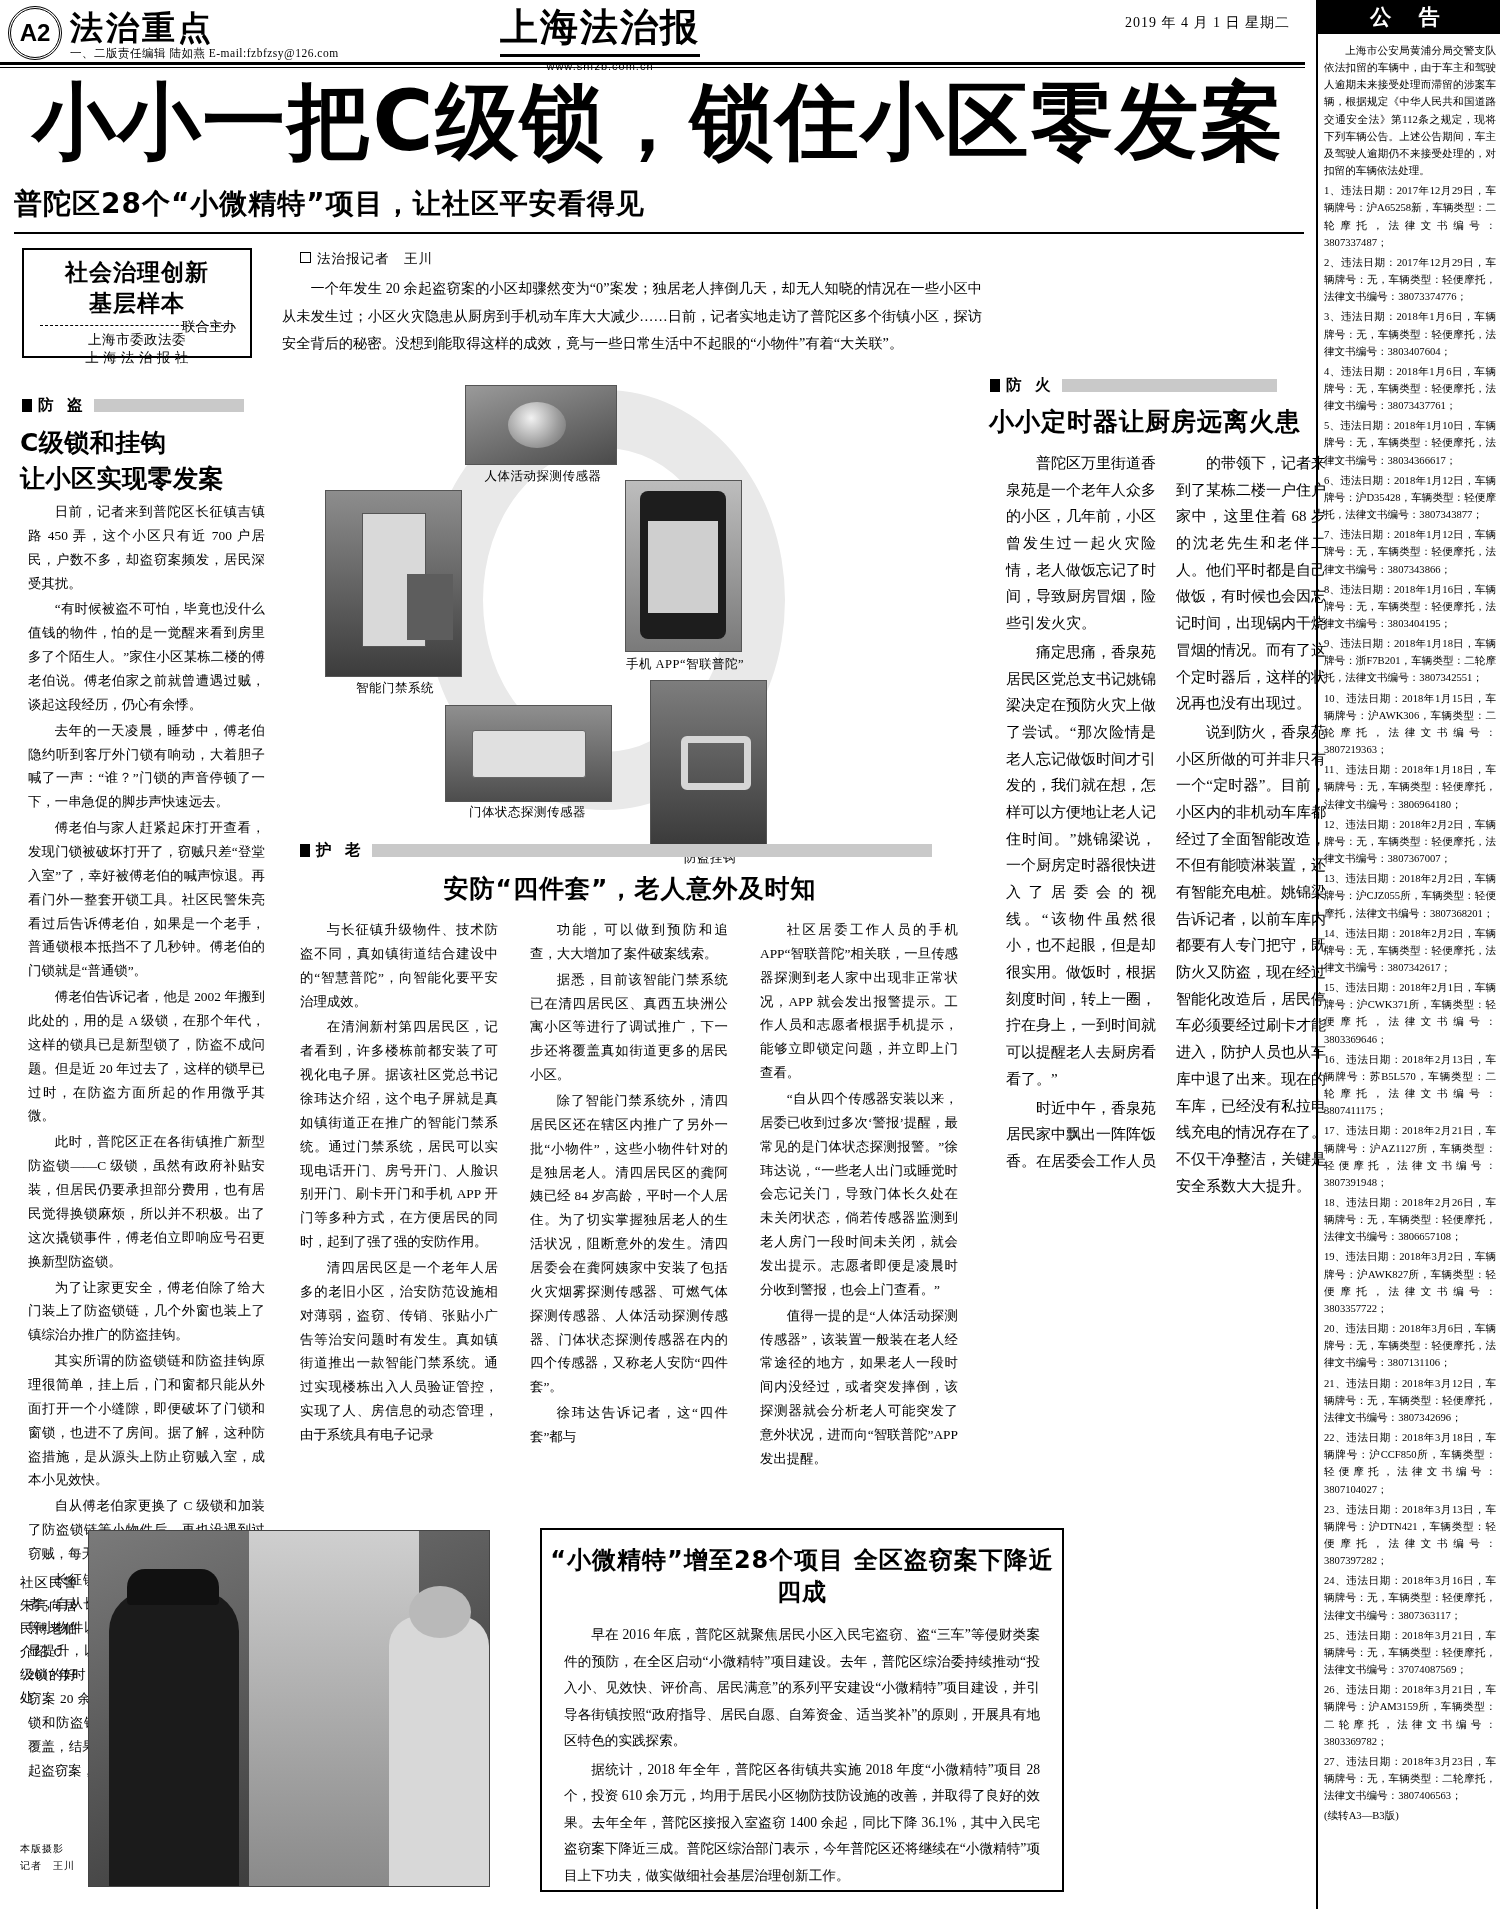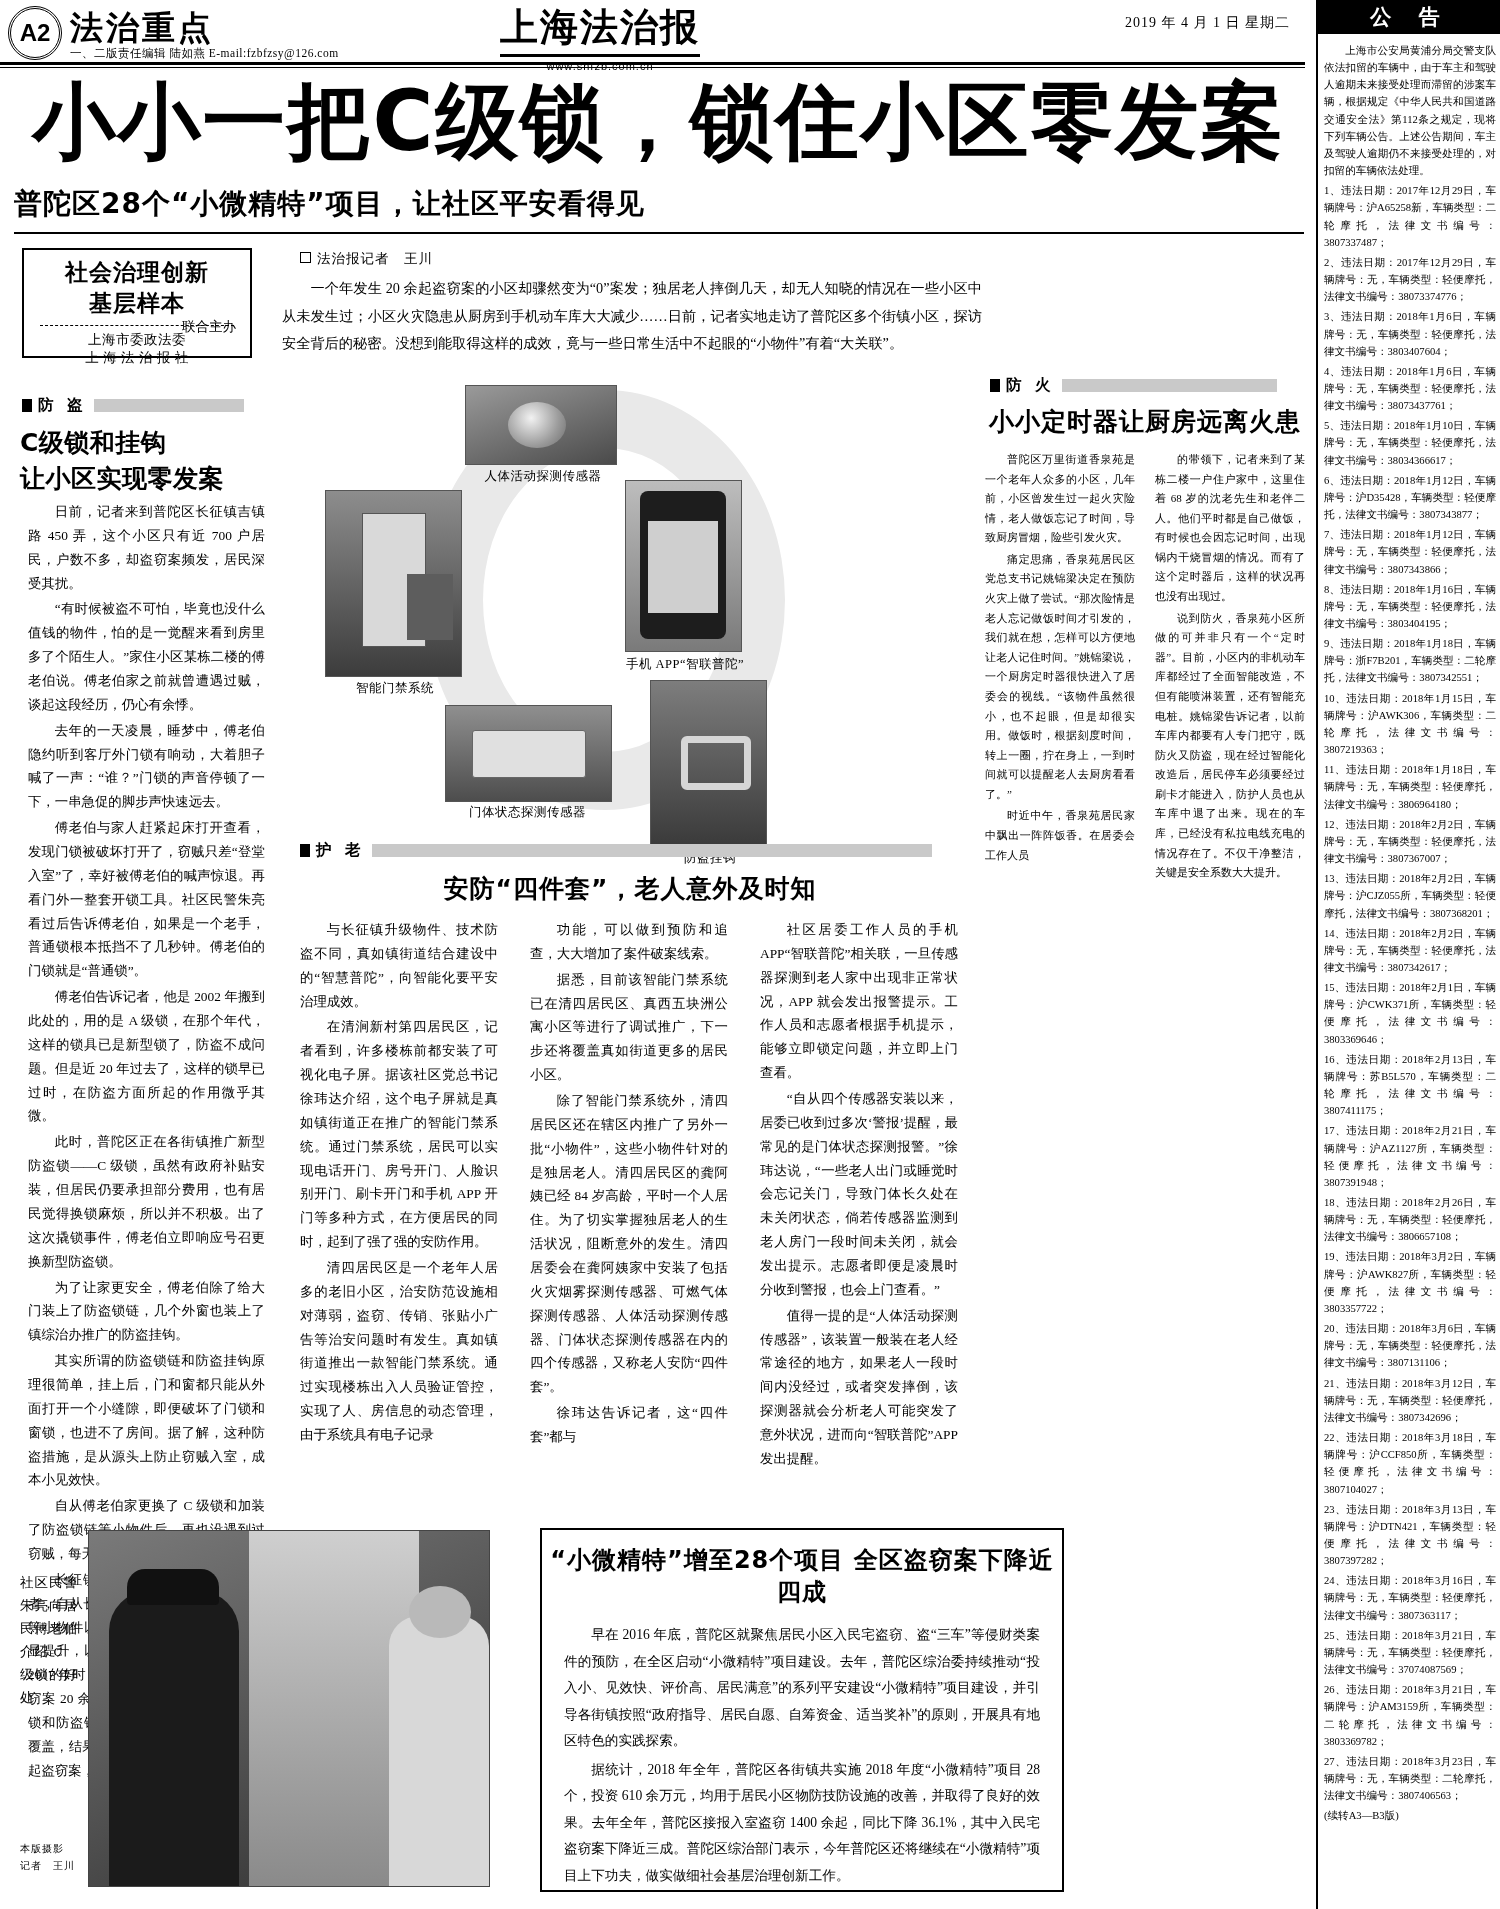--- a/index.html
+++ b/index.html
@@ -149,21 +149,21 @@
   .c3col p{margin:0 0 2px 0;text-indent:2em;}
   .c3c1{left:0;}
   .c3c2{left:230px;}
   .c3c3{left:460px;}
 
   
   .c4head{position:absolute;left:990px;top:375px;}
   .c4title{position:absolute;left:985px;top:405px;width:320px;text-align:center;
     font-size:25px;font-weight:bold;letter-spacing:1px;
     font-family:"DejaVu Sans","Liberation Sans",sans-serif;}
-  .c4col{position:absolute;width:150px;font-size:11px;line-height:1.78;text-align:justify;}
+  .c4col{position:absolute;width:150px;font-size:15px;line-height:1.78;text-align:justify;margin-left:21px;}
   .c4col p{margin:0 0 2px 0;text-indent:2em;}
   .c4c1{left:985px;top:450px;}
   .c4c2{left:1155px;top:450px;}
 
   
   .bigphoto{
     position:absolute;left:88px;top:1530px;width:400px;height:355px;
     background:linear-gradient(155deg,#7a7a7a,#2e2e2e);
     border:1px solid #444;overflow:hidden;
   }

